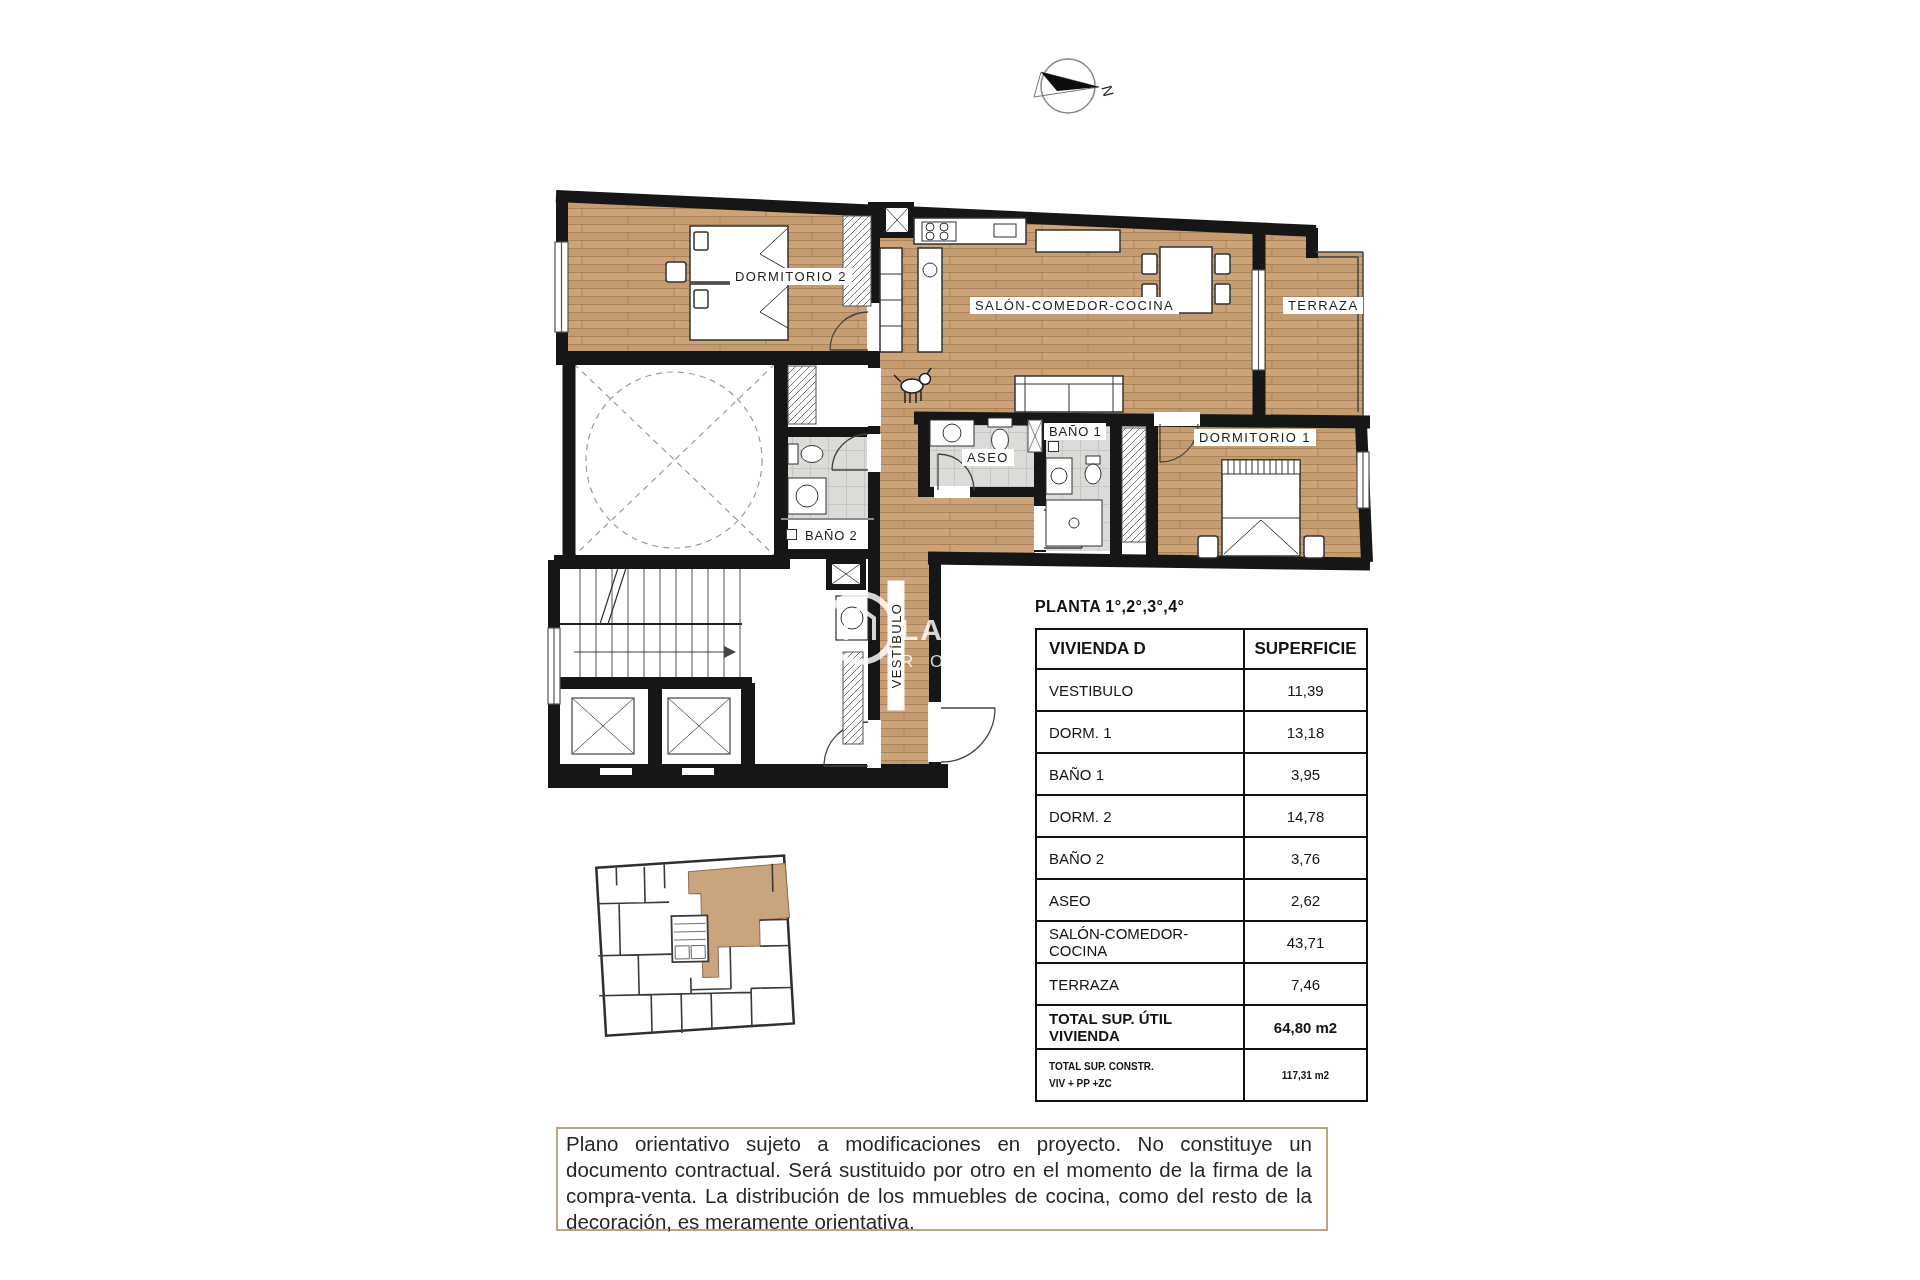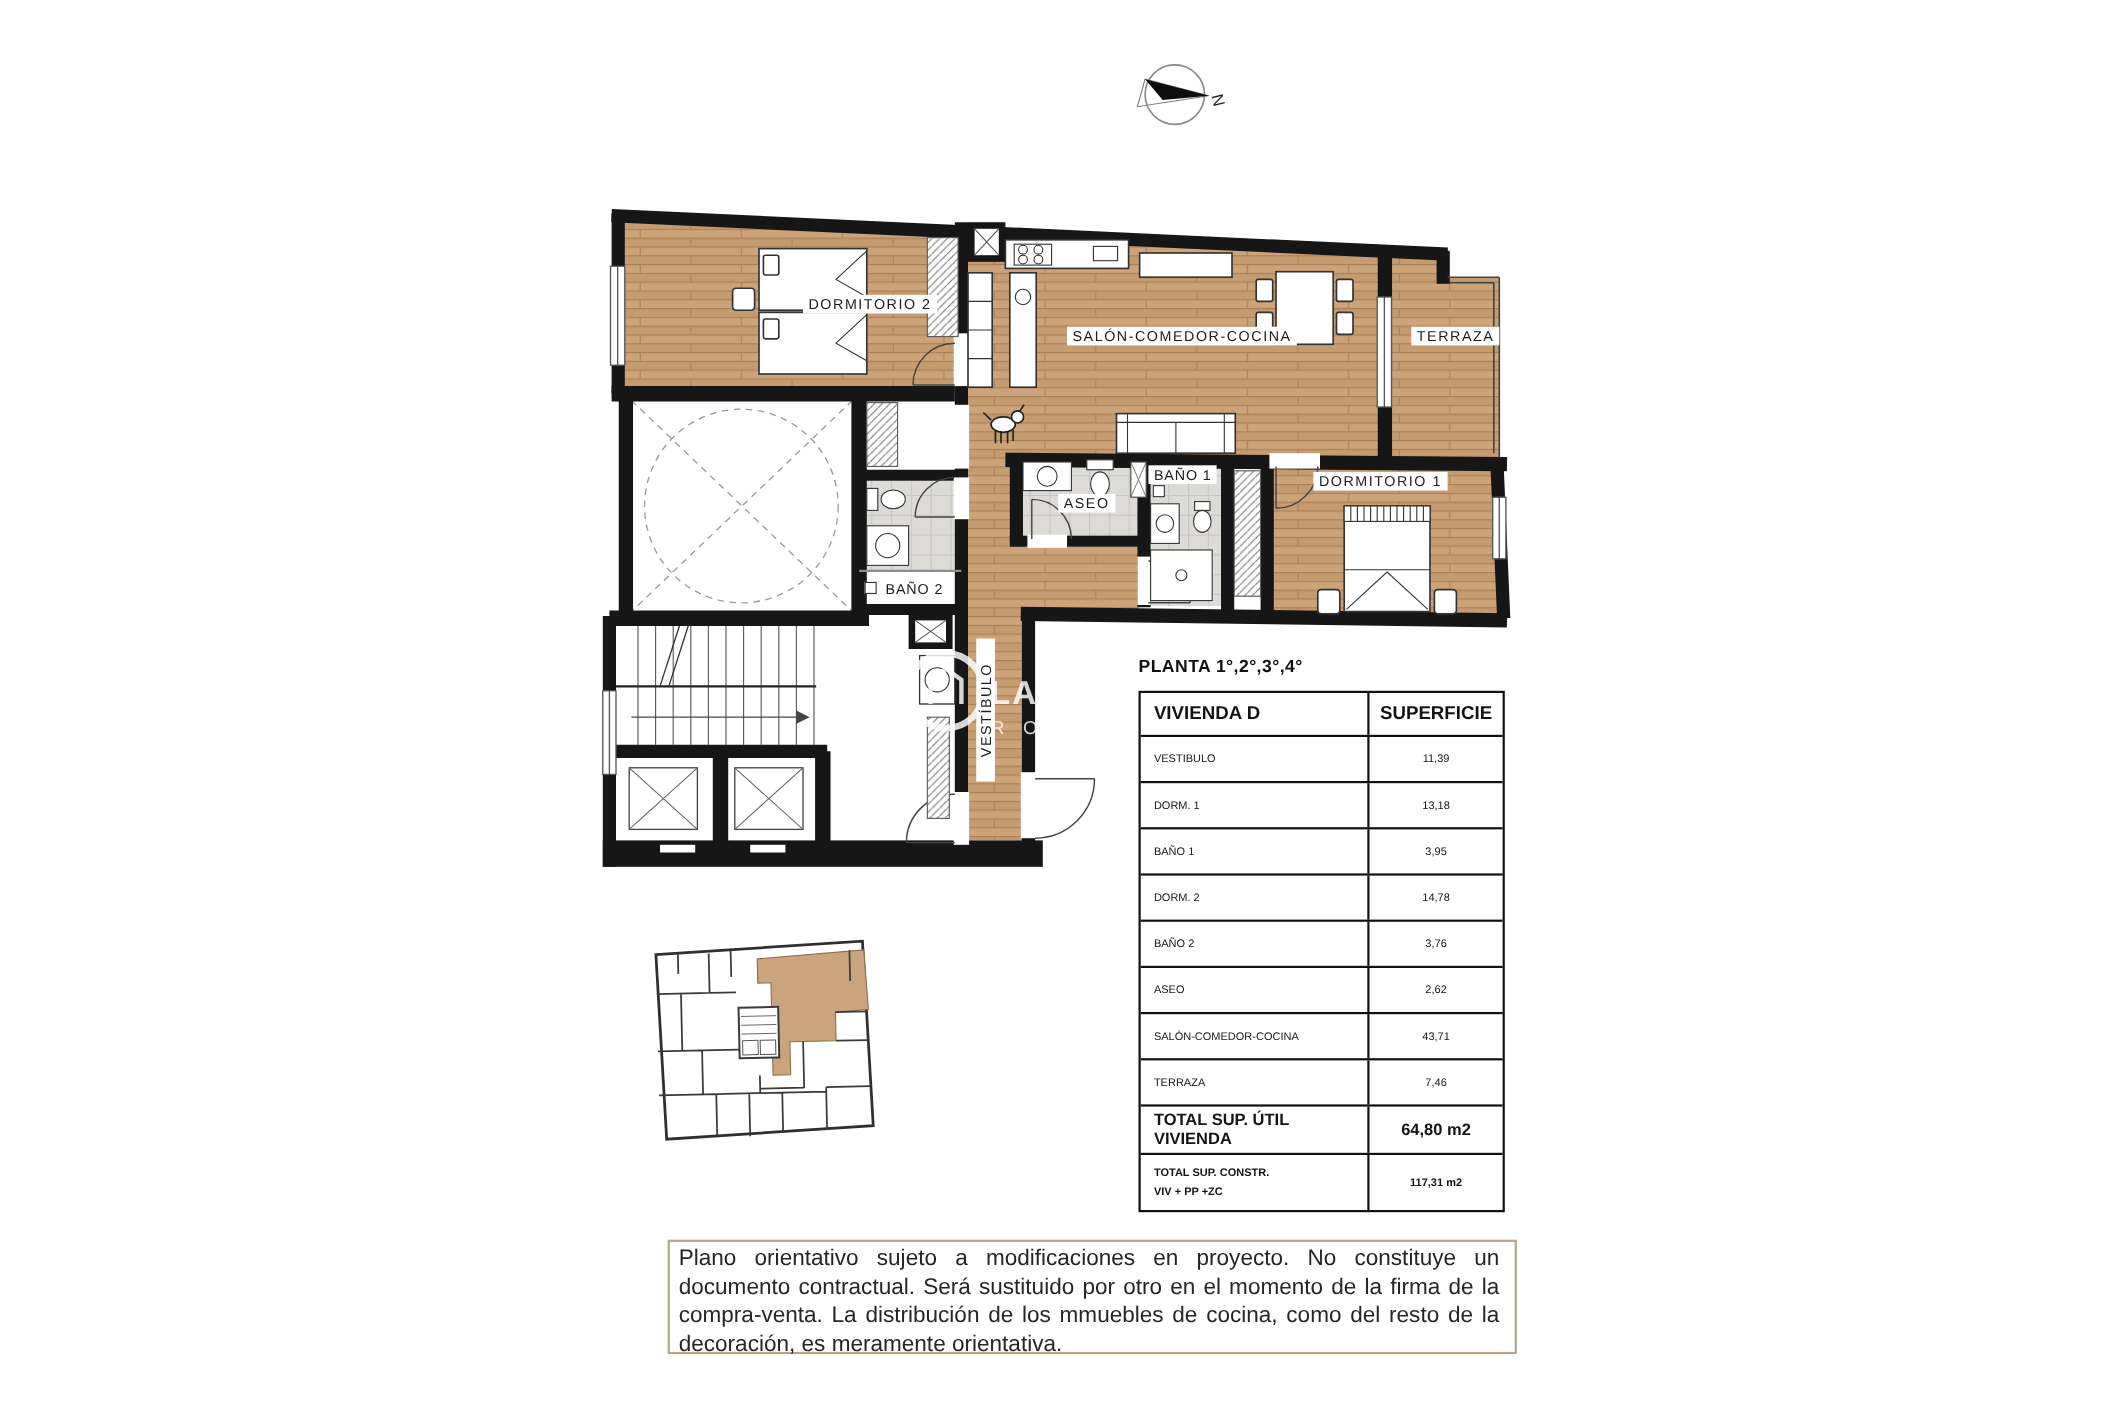--- a/index.html
+++ b/index.html
@@ -16,26 +16,26 @@
         color:#111;letter-spacing:.4px;}
   
   .area-table{position:absolute;left:1035px;top:628px;width:333px;border:2px solid #101010;
         box-sizing:border-box;color:#141414;background:#fff;}
   .t-row{display:flex;border-bottom:2px solid #101010;}
   .t-row:last-child{border-bottom:none;}
   .t-cell-l{width:208px;display:flex;flex-direction:column;justify-content:center;
         padding-left:12px;border-right:2px solid #101010;box-sizing:border-box;}
   .t-cell-r{flex:1;display:flex;align-items:center;justify-content:center;}
   .t-head{height:38px;font-size:17px;font-weight:bold;}
-  .t-data{height:40px;font-size:10px;}
+  .t-data{height:40px;font-size:15px;}
   .t-total1{height:42px;font-size:15px;font-weight:bold;}
   .t-total2{height:50px;font-size:10px;font-weight:bold;}
   .t-sub{line-height:17px;}
   
-  .disclaimer{position:absolute;left:607px;top:1127px;width:772px;height:104px;
+  .disclaimer{position:absolute;left:556px;top:1127px;width:772px;height:104px;
         border:2px solid #b7a583;box-sizing:border-box;padding:2px 14px 0 8px;
         font-size:20.5px;line-height:26px;color:#262626;text-align:justify;}
 </style>
 </head>
 <body>
 
 <div class="stage">
 
 <svg width="1920" height="1280" viewBox="0 0 1920 1280">
   <defs>

